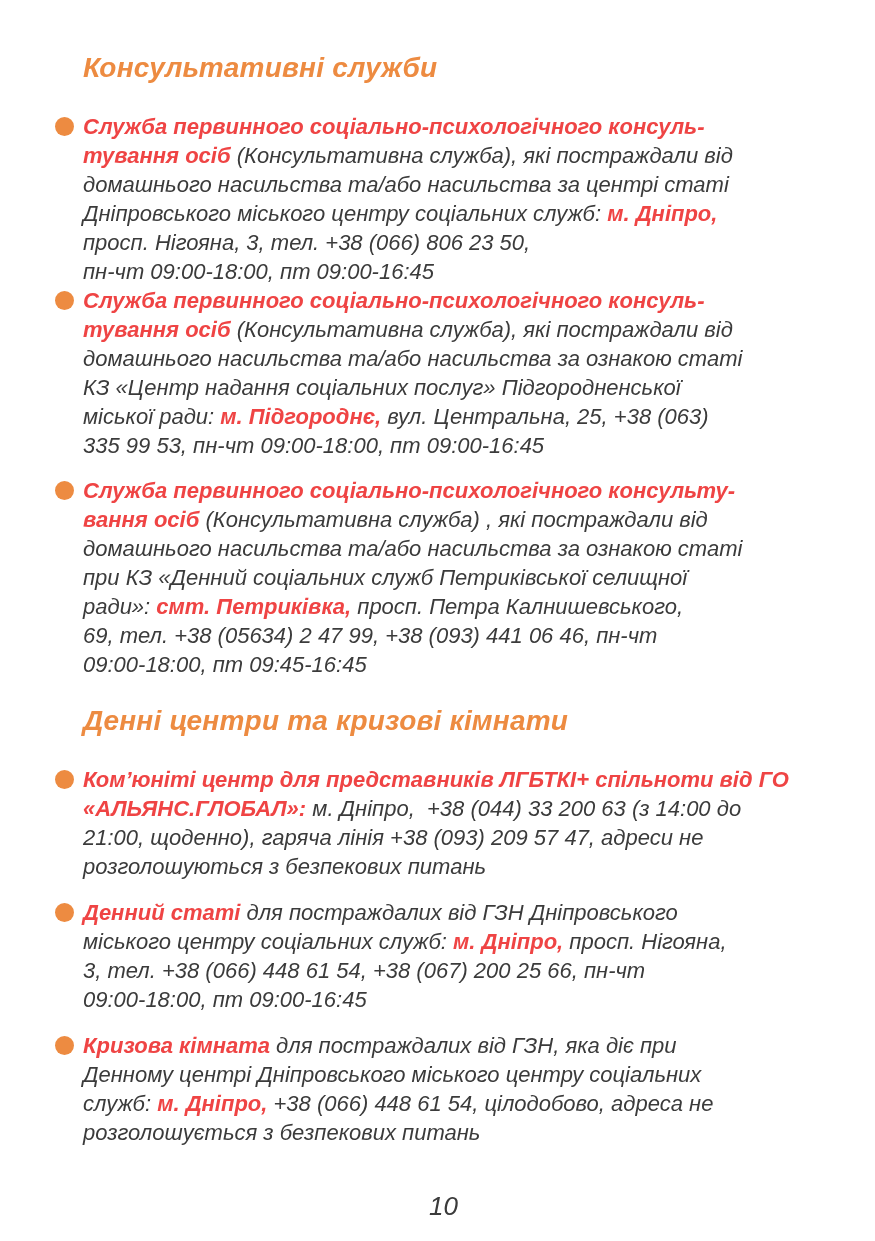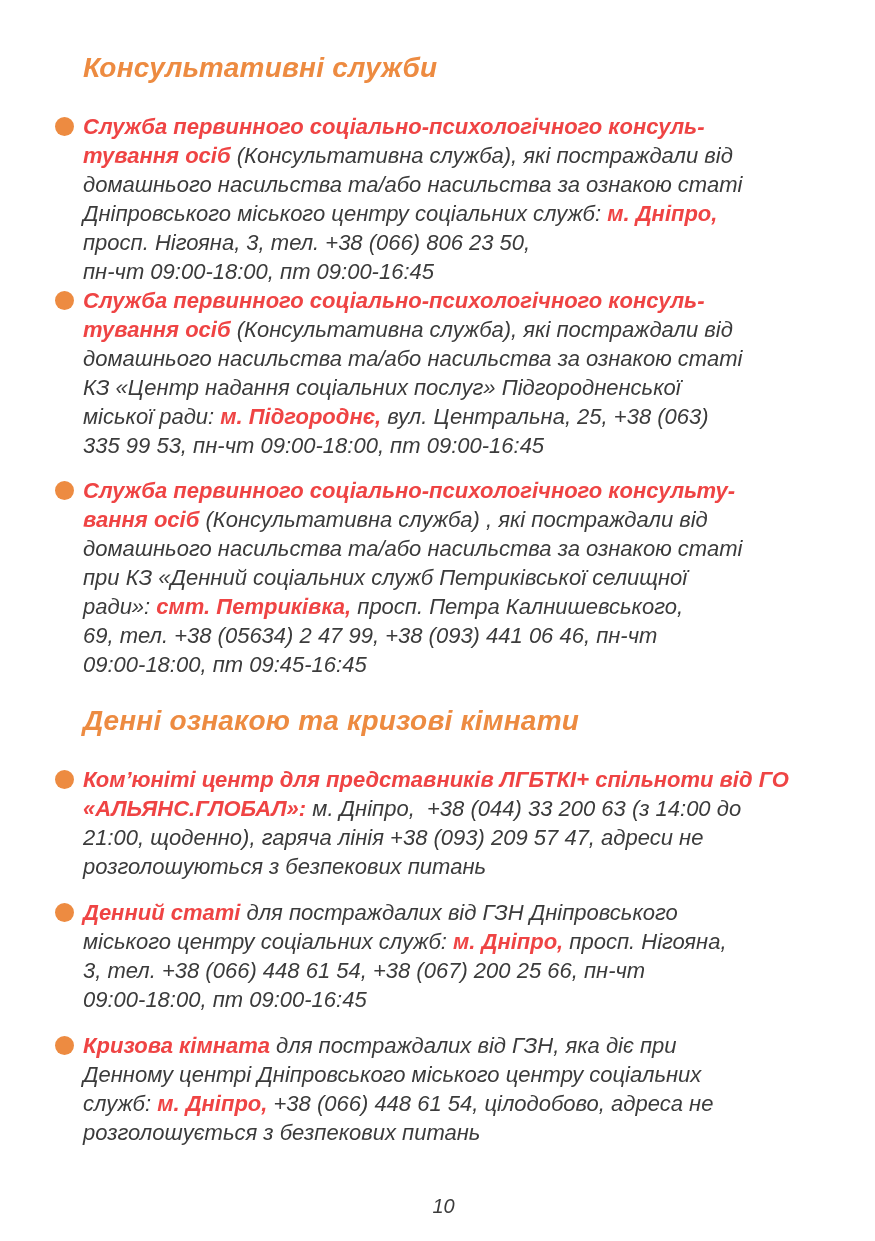--- a/index.html
+++ b/index.html
@@ -63,40 +63,40 @@
     display: block;
     white-space: pre-wrap;
   }
   .item-text strong { font-weight: bold; color: #ef4444; }
   .page-number {
     position: absolute;
     left: 0;
     right: 0;
     bottom: 22px;
     text-align: center;
-    font-size: 20px;
+    font-size: 26px;
     line-height: 26px;
     color: var(--text);
     padding-left: 12px;
   }
 </style>
 </head>
 <body>
 
 <div class="page">
   <div class="content">
     <div>
         <section class="section section-0">
           <h2 class="section-title">Консультативні служби</h2>
           <ul class="bullet-list">
             <li class="bullet-item">
               <span class="bullet-dot"></span>
               <span class="item-text"><strong>Служба первинного соціально-психологічного консуль-
 тування осіб</strong><span> (Консультативна служба), які постраждали від
-домашнього насильства та/або насильства за ознакою статі
+домашнього насильства та/або насильства за центрі статі
 Дніпровського міського центру соціальних служб: </span><strong>м. Дніпро,</strong><span>
 просп. Нігояна, 3, тел. +38 (066) 806 23 50,
 пн-чт 09:00-18:00, пт 09:00-16:45</span></span>
             </li>
             <li class="bullet-item">
               <span class="bullet-dot"></span>
               <span class="item-text"><strong>Служба первинного соціально-психологічного консуль-
 тування осіб</strong><span> (Консультативна служба), які постраждали від
 домашнього насильства та/або насильства за ознакою статі
 КЗ «Центр надання соціальних послуг» Підгородненської
@@ -109,21 +109,21 @@
 вання осіб</strong><span> (Консультативна служба) , які постраждали від
 домашнього насильства та/або насильства за ознакою статі
 при КЗ «Денний соціальних служб Петриківської селищної
 ради»: </span><strong>смт. Петриківка,</strong><span> просп. Петра Калнишевського,
 69, тел. +38 (05634) 2 47 99, +38 (093) 441 06 46, пн-чт
 09:00-18:00, пт 09:45-16:45</span></span>
             </li>
           </ul>
         </section>
         <section class="section section-1">
-          <h2 class="section-title">Денні ознакою та кризові кімнати</h2>
+          <h2 class="section-title">Денні центри та кризові кімнати</h2>
           <ul class="bullet-list">
             <li class="bullet-item">
               <span class="bullet-dot"></span>
               <span class="item-text"><strong>Ком’юніті центр для представників ЛГБТКІ+ спільноти від ГО
 «АЛЬЯНС.ГЛОБАЛ»:</strong><span> м. Дніпро,  +38 (044) 33 200 63 (з 14:00 до
 21:00, щоденно), гаряча лінія +38 (093) 209 57 47, адреси не
 розголошуються з безпекових питань</span></span>
             </li>
             <li class="bullet-item">
               <span class="bullet-dot"></span>

